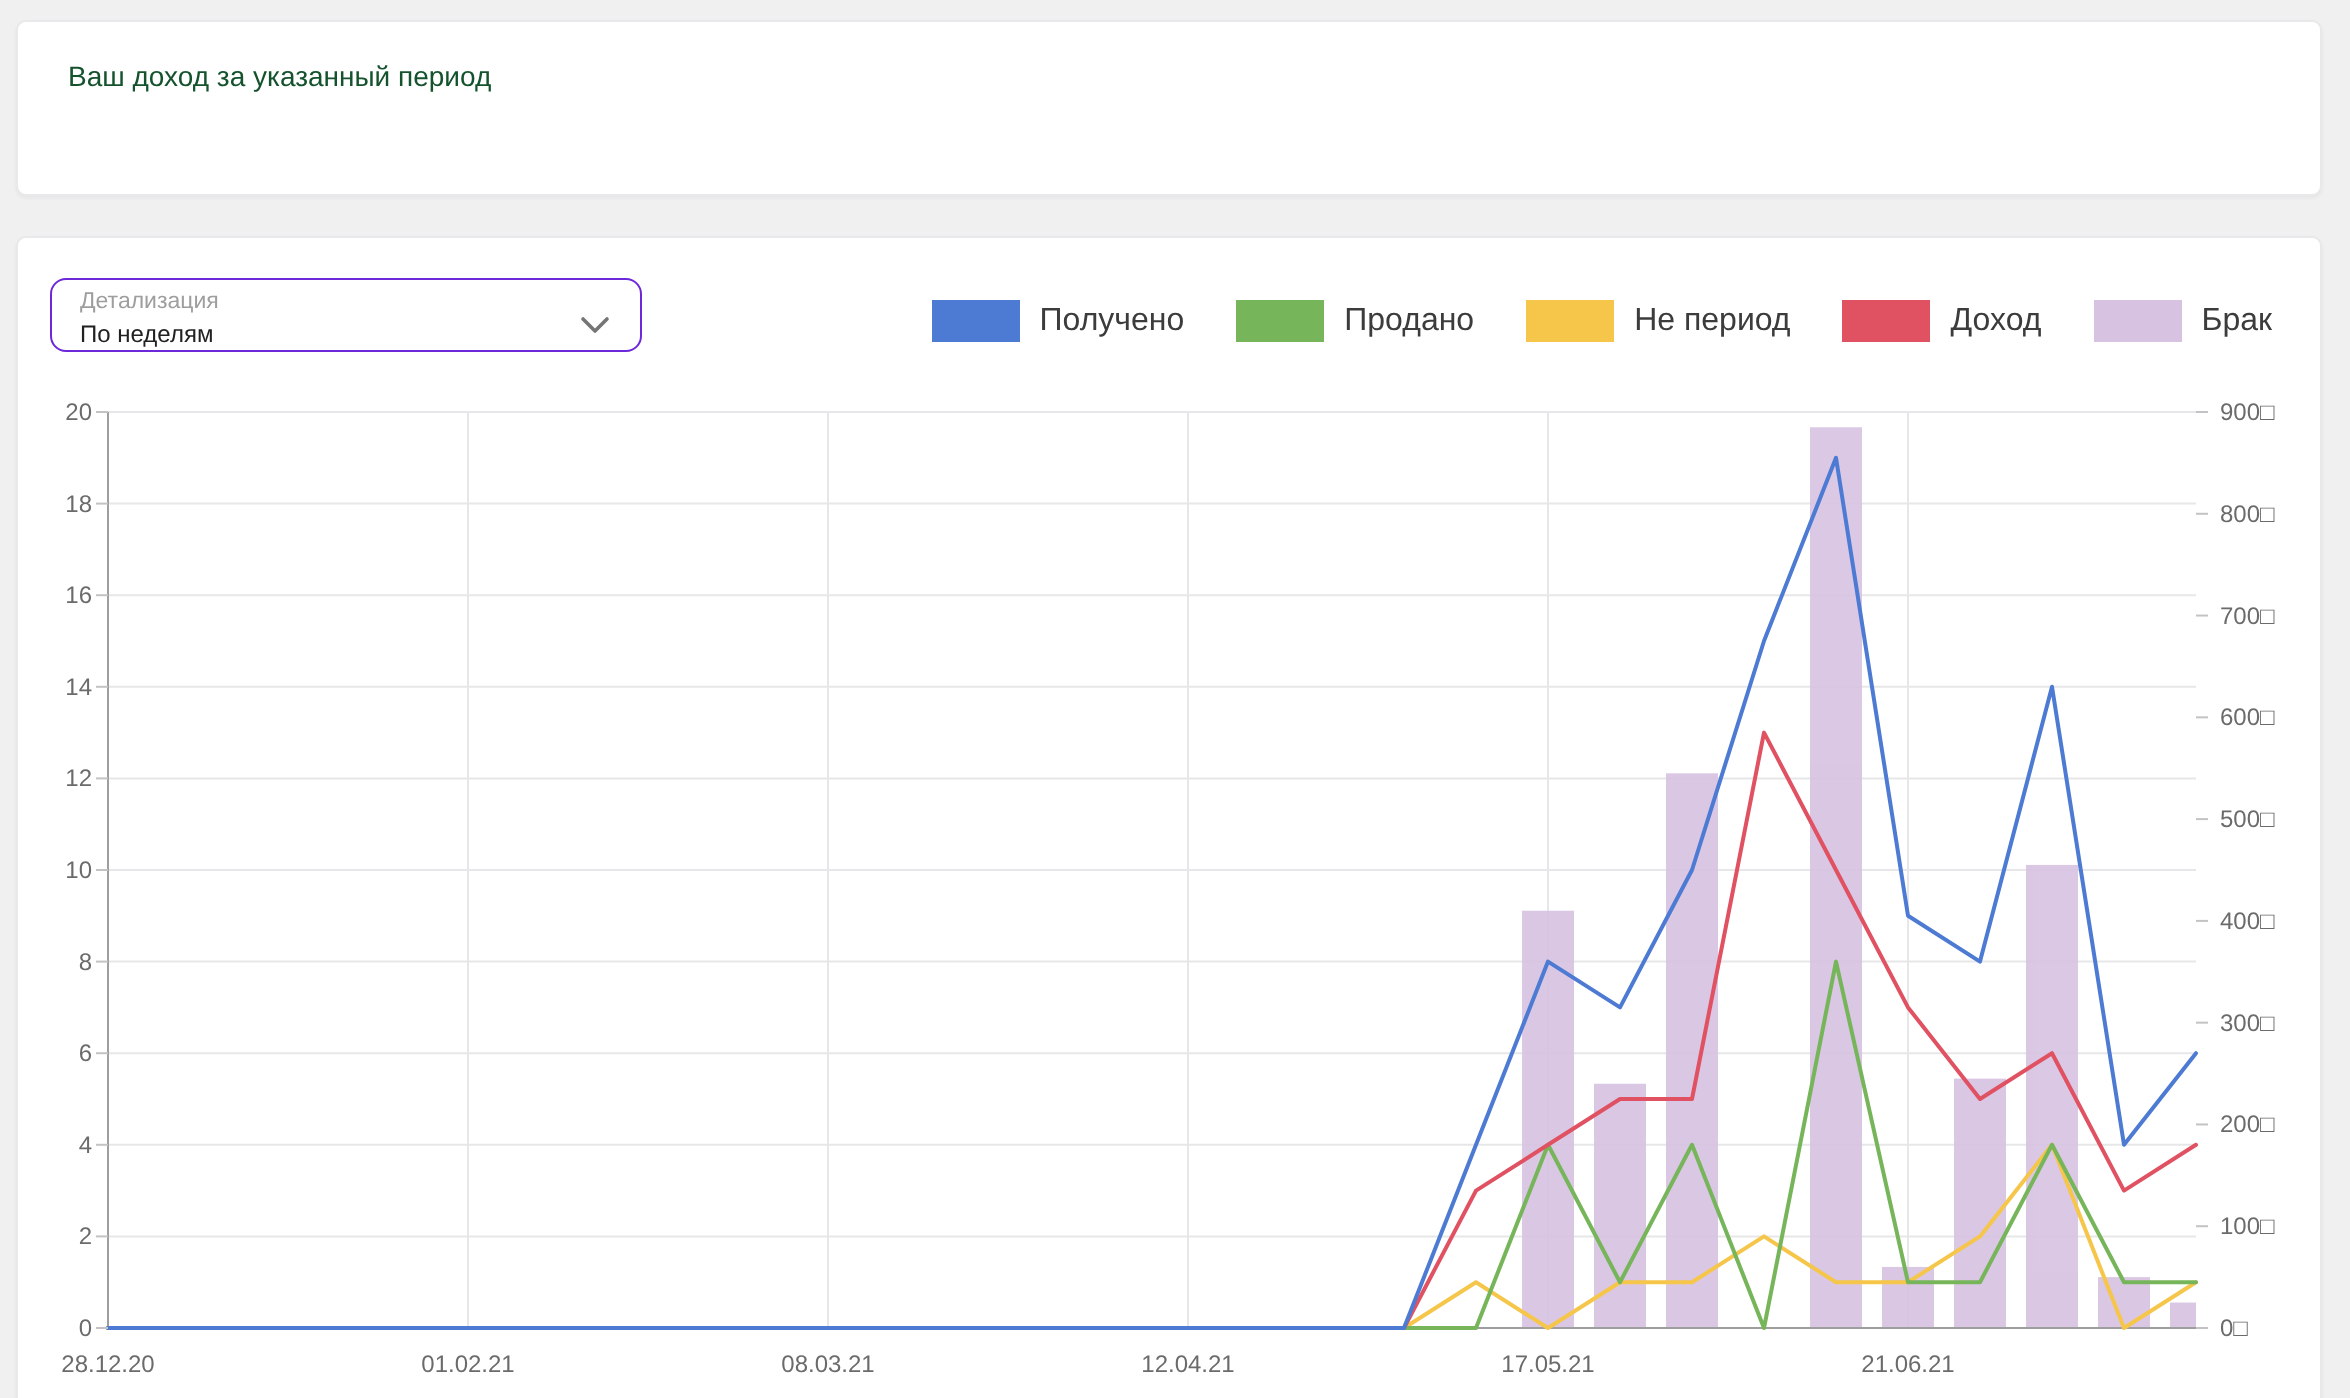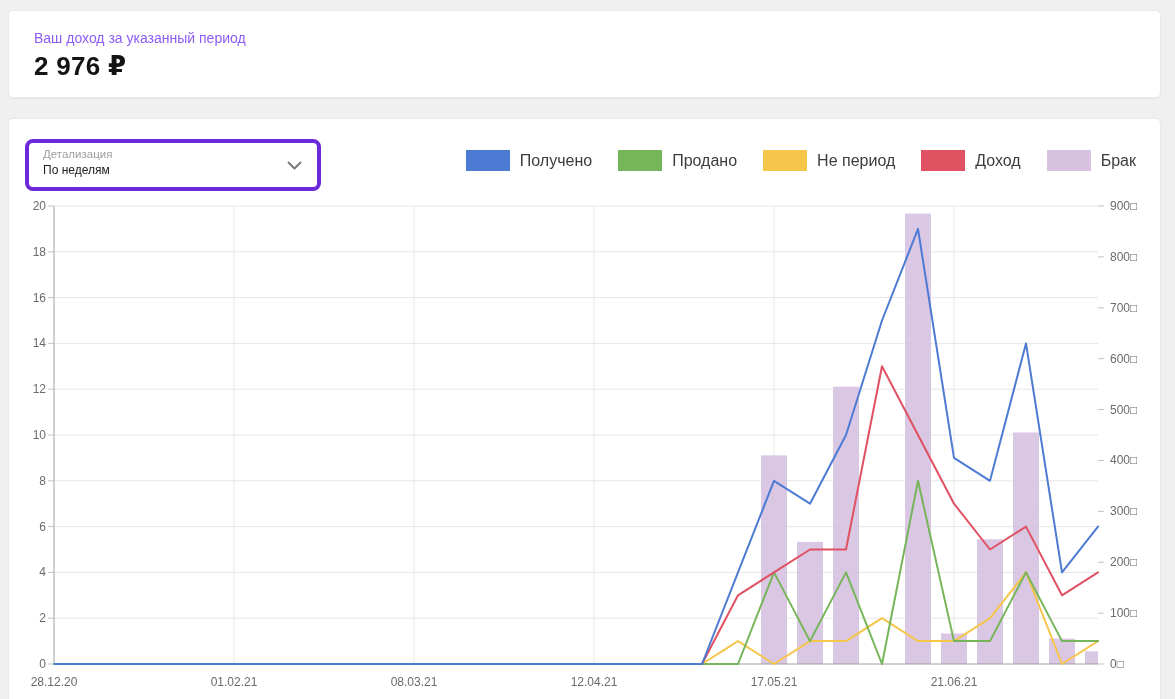--- a/index.html
+++ b/index.html
@@ -7,42 +7,41 @@
     width:1175px;height:699px;overflow:hidden;position:relative;
     background:#f0f0f1;
     font-family:"Liberation Sans","DejaVu Sans",sans-serif;
     -webkit-font-smoothing:antialiased;
   }
   .card{
     position:absolute;background:#fff;border:1px solid #e9e9eb;border-radius:5px;
     box-shadow:0 1px 2px rgba(0,0,0,.05);
   }
   #income-card{left:8px;top:10px;width:1151px;height:86px}
-  .income-label{margin:19px 0 0 25px;font-size:14px;color:#8b5cf6}
+  .income-label{margin:19px 0 0 25px;font-size:14px;color:#14532d}
   .income-value{margin:5px 0 0 25px;font-size:26px;font-weight:bold;color:#141414;letter-spacing:.3px}
   #chart-card{left:8px;top:118px;width:1151px;height:600px}
   .select{
-    position:absolute;left:16px;top:20px;width:296px;height:52px;
-    border:4px solid #6d28d9;border-radius:8px;background:#fff;cursor:pointer;box-sizing:border-box;
+    position:absolute;left:16px;top:20px;width:296px;height:37px;
+    border:1px solid #6d28d9;border-radius:8px;background:#fff;cursor:pointer;box-sizing:border-box;
   }
   .select-label{position:absolute;left:14px;top:5px;font-size:11.5px;color:#9e9e9e}
   .select-value{position:absolute;left:14px;top:20px;font-size:12px;color:#212121}
   .select-chevron{position:absolute;right:15px;top:18px}
   .legend{position:absolute;right:24px;top:31px;display:flex;align-items:center;gap:26px}
   .legend-item{display:flex;align-items:center;gap:10px;cursor:default}
   .legend-swatch{width:44px;height:21px;display:inline-block}
   .legend-label{font-size:16px;color:#3c3c3c}
   #chart{position:absolute;left:0;top:77px;width:1151px;height:510px}
 </style>
 </head>
 <body>
 
 <section class="card" id="income-card">
   <div class="income-label">Ваш доход за указанный период</div>
-  <div class="income-value">2 976 ₽</div>
 </section>
 
 <section class="card" id="chart-card">
   <div class="select">
     <div class="select-label">Детализация</div>
     <div class="select-value">По неделям</div>
     <svg class="select-chevron" width="15" height="9" viewBox="0 0 15 9">
       <polyline points="1.5,1.5 7.5,7.5 13.5,1.5" fill="none" stroke="#757575" stroke-width="1.8" stroke-linecap="round" stroke-linejoin="round"></polyline>
     </svg>
   </div>

